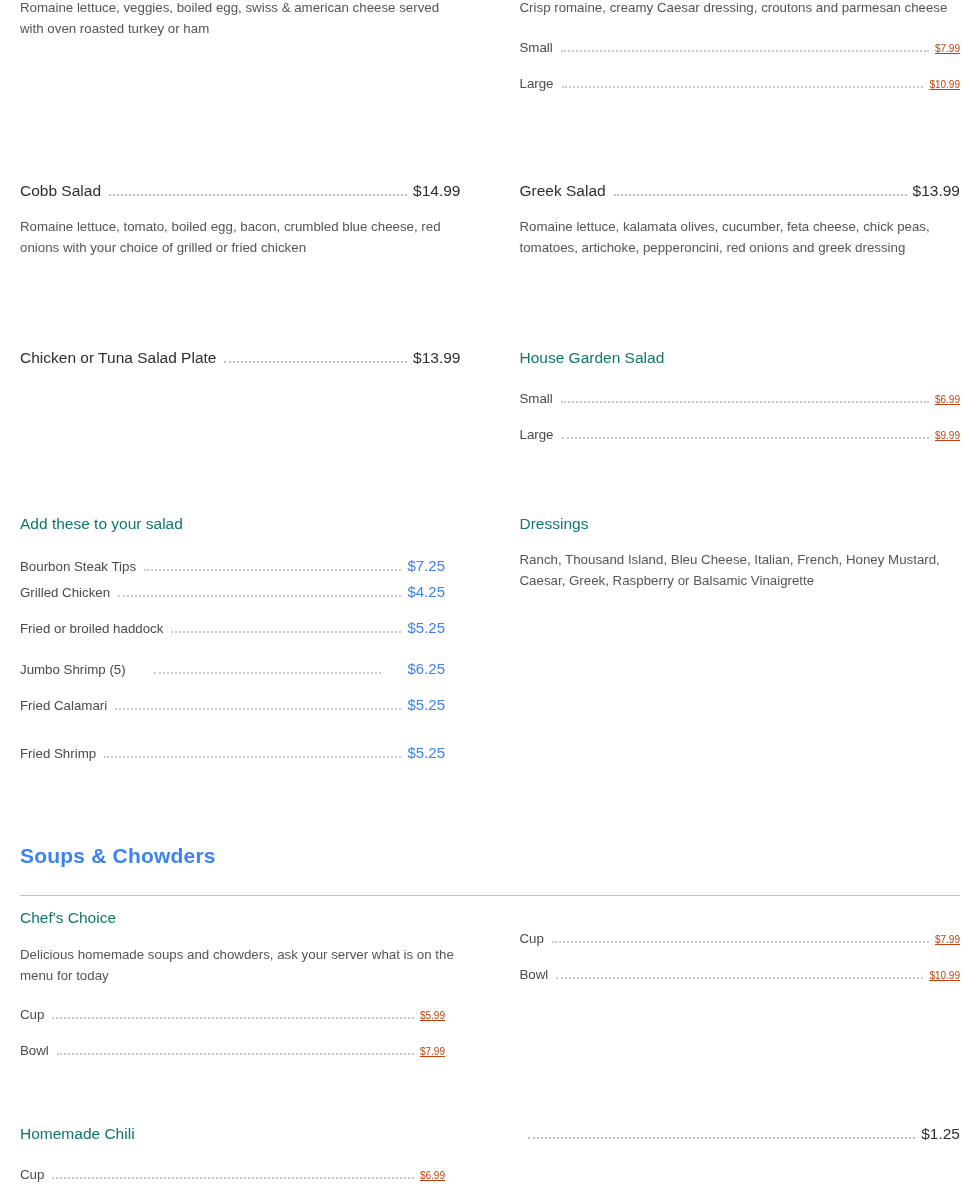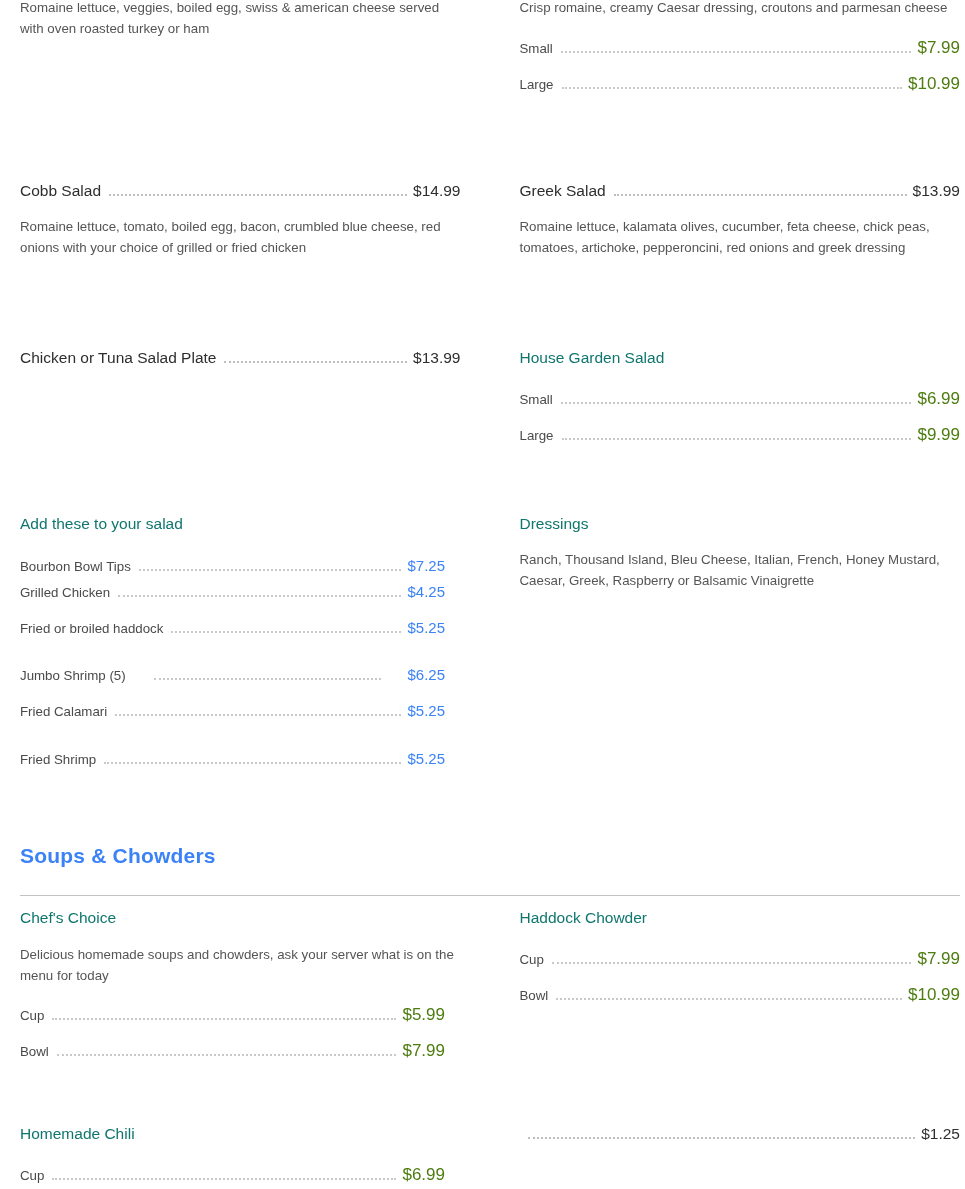--- a/index.html
+++ b/index.html
@@ -63,23 +63,24 @@
     align-items: baseline;
     font-size: 13.3px;
     color: #4a4a4a;
     line-height: 20px;
   }
   .opt-row .dots {
     border-bottom: 2px dotted #c9c9c9;
     margin: 0 6px 4px 8px;
   }
   .opt-price {
-    font-size: 17px;
-    color: #4d7c0f;
+    font-size: 10px;
+    color: #c2410c;
     white-space: nowrap;
+    text-decoration: underline;
   }
 
   
   .section-title {
     font-size: 21px;
     font-weight: bold;
     color: #3b82f6;
     letter-spacing: 0.2px;
   }
   .section-rule {
@@ -163,35 +164,35 @@
         <span class="opt-price">$9.99</span>
       </div>
     </div>
   </div>
 
   <div class="grid abs" style="top:514px;">
     <div class="col left">
       <div class="sub-title">Add these to your salad</div>
 
       <div class="opt-row" style="margin-top:22px; width:425px;">
-        <span class="addon-name">Bourbon Bowl Tips</span>
+        <span class="addon-name">Bourbon Steak Tips</span>
         <span class="dots"></span>
         <span class="addon-price">$7.25</span>
       </div>
       <div class="opt-row" style="margin-top:5px; width:425px;">
         <span class="addon-name">Grilled Chicken</span>
         <span class="dots"></span>
         <span class="addon-price">$4.25</span>
       </div>
       <div class="opt-row" style="margin-top:15px; width:425px;">
         <span class="addon-name">Fried or broiled haddock</span>
         <span class="dots"></span>
         <span class="addon-price">$5.25</span>
       </div>
-      <div class="opt-row" style="margin-top:26px; width:425px;gap:20px;">
+      <div class="opt-row" style="margin-top:20px; width:425px;gap:20px;">
         <span class="addon-name">Jumbo Shrimp (5)</span>
         <span class="dots"></span>
         <span class="addon-price">$6.25</span>
       </div>
       <div class="opt-row" style="margin-top:15px; width:425px;">
         <span class="addon-name">Fried Calamari</span>
         <span class="dots"></span>
         <span class="addon-price">$5.25</span>
       </div>
       <div class="opt-row" style="margin-top:27px; width:425px;">
@@ -221,21 +222,20 @@
         <span class="dots"></span>
         <span class="opt-price">$5.99</span>
       </div>
       <div class="opt-row" style="margin-top:15px; width:425px;">
         <span>Bowl</span>
         <span class="dots"></span>
         <span class="opt-price">$7.99</span>
       </div>
     </div>
     <div class="col">
-      <div class="sub-title">Haddock Chowder</div>
       <div class="opt-row" style="margin-top:21px;">
         <span>Cup</span>
         <span class="dots"></span>
         <span class="opt-price">$7.99</span>
       </div>
       <div class="opt-row" style="margin-top:15px;">
         <span>Bowl</span>
         <span class="dots"></span>
         <span class="opt-price">$10.99</span>
       </div>

